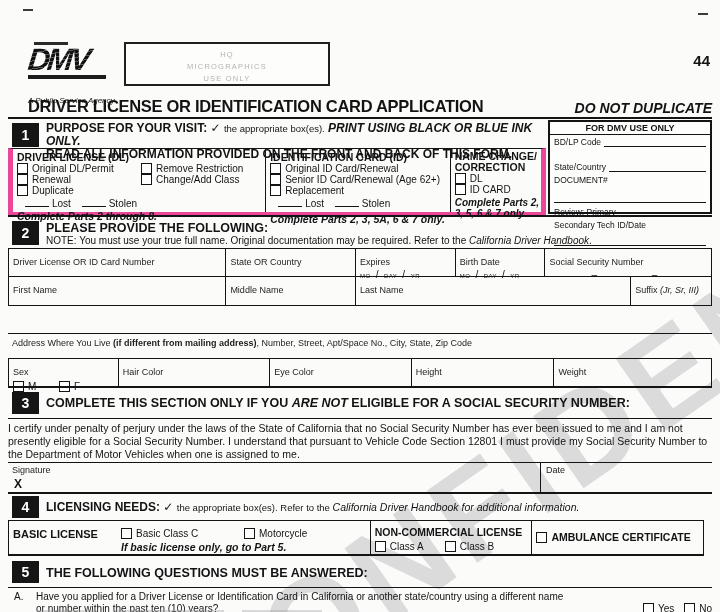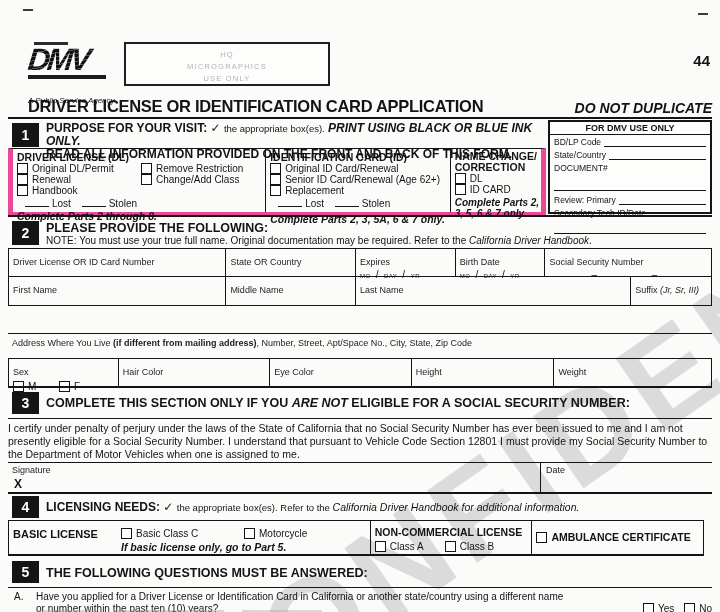--- a/index.html
+++ b/index.html
@@ -90,21 +90,21 @@
               <span class="cb"></span>
               <span>Renewal</span>
             </div>
           <div class="opt">
               <span class="cb"></span>
               <span>Change/Add Class</span>
             </div>
         </div>
         <div class="opt">
             <span class="cb"></span>
-            <span>Handbook</span>
+            <span>Duplicate</span>
           </div>
         <div style="font-size:10px;margin-top:1px;">
           <span class="uline u24" style="margin-left:8px;"></span><span>Lost</span>
           <span class="uline u24" style="margin-left:8px;"></span><span>Stolen</span>
         </div>
         <div class="bi" style="font-size:10.5px;margin-top:1px;">Complete Parts 2 through 8.</div>
       </div>
 
       <div class="cell" style="width:188px;">
         <div class="b" style="font-size:10.5px;">IDENTIFICATION CARD (ID)</div>
@@ -146,21 +146,21 @@
         </div>
       </div>
     </div>
 
     <div class="abs" style="left:540px;top:1px;width:164px;height:94px;border:2px solid #141414;background:#fdfdfc;box-sizing:border-box;font-size:8.5px;padding:0 4px;">
       <div class="b" style="text-align:center;font-size:9px;border-bottom:1.5px solid #141414;margin:0 -4px;padding:1px 0;">FOR DMV USE ONLY</div>
       <div class="flexrow" style="margin-top:2px;">
           <span>BD/LP Code</span>
           <span class="grow"></span>
         </div>
-      <div class="flexrow" style="margin-top:3px;">
+      <div class="flexrow" style="margin-top:15px;">
           <span>State/Country</span>
           <span class="grow"></span>
         </div>
       <div style="margin-top:3px;">DOCUMENT#</div>
       <div class="grow" style="margin:8px 0 0 0;"></div>
       <div class="flexrow" style="margin-top:4px;">
           <span>Review: Primary</span>
           <span class="grow"></span>
         </div>
       <div style="margin-top:3px;">Secondary Tech ID/Date</div>

